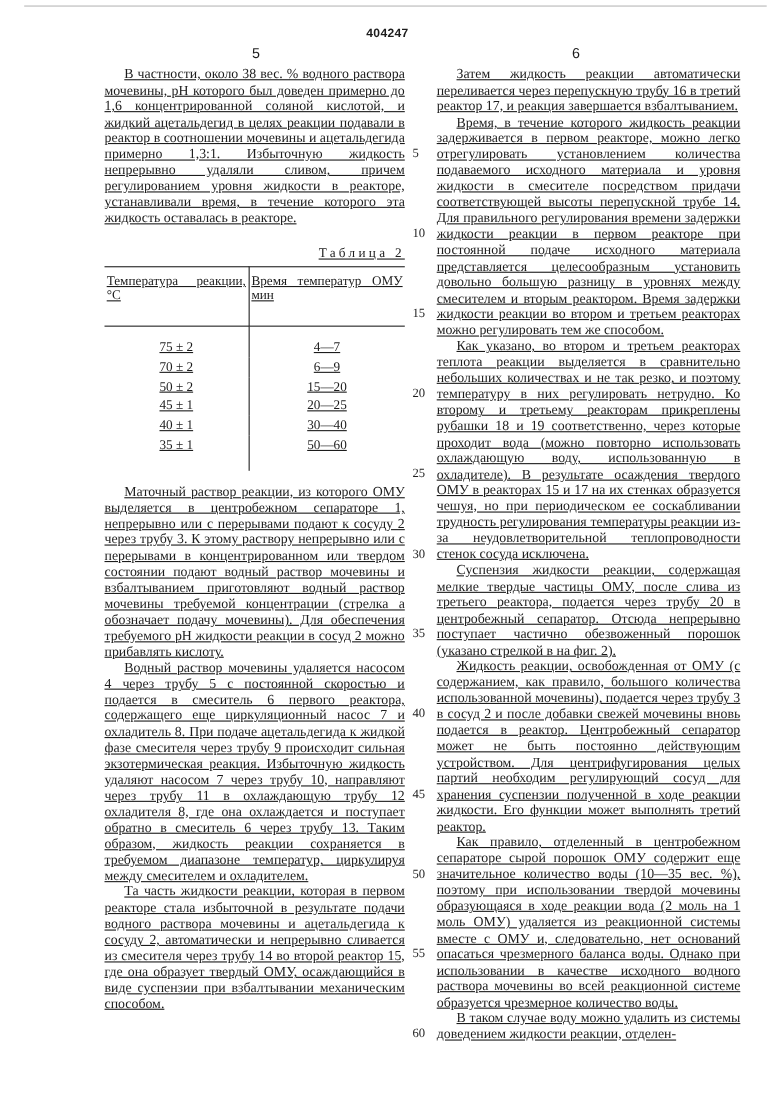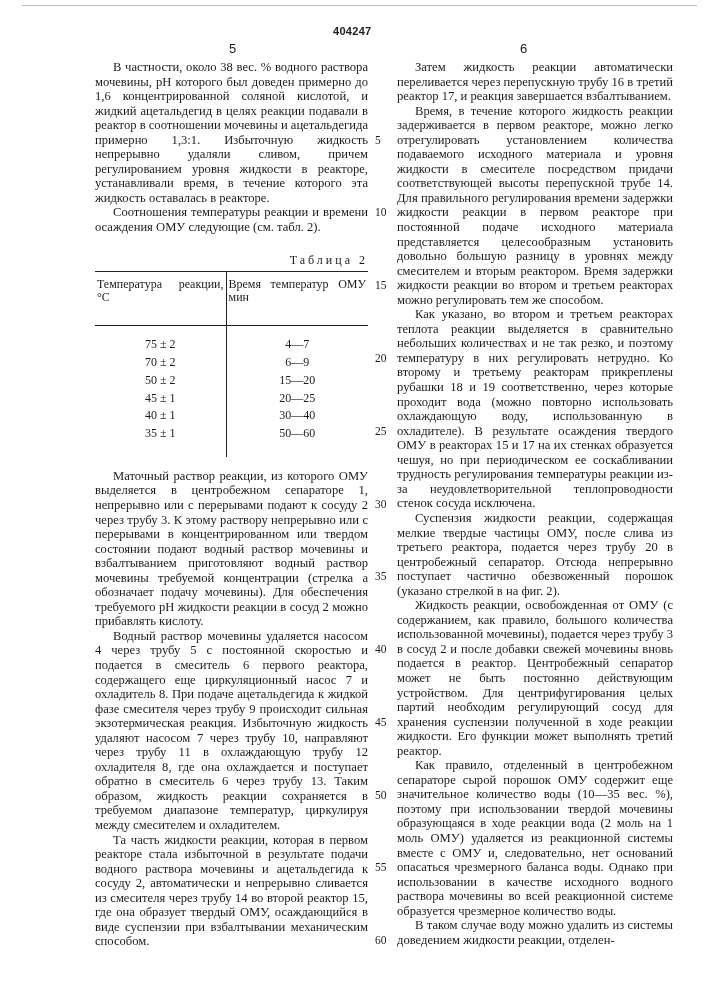--- a/index.html
+++ b/index.html
@@ -3,21 +3,21 @@
 <meta charset="utf-8">
 <style>
   html, body { margin:0; padding:0; background:#ffffff; }
   body { width:707px; height:1000px; position:relative; overflow:hidden;
          font-family:"Liberation Serif","DejaVu Serif",serif; color:#1c1c1c; }
   .topline { position:absolute; left:22px; right:10px; top:5px; height:1px; background:#888; opacity:.6; }
   .patent-no { position:absolute; left:333px; top:25px; font-family:"Liberation Sans",sans-serif; font-weight:bold; font-size:11px; letter-spacing:.3px; }
   .col-no { position:absolute; top:41px; font-family:"Liberation Sans",sans-serif; font-size:13px; }
   .col-no.left { left:229px; }
   .col-no.right { left:520px; }
-  .col { position:absolute; font-size:12.6px; line-height:14.55px; text-align:justify; }
+  .col { position:absolute; font-size:12.6px; line-height:14.55px; text-align:justify;text-decoration:underline; }
   .col.left { left:95px; width:273px; top:60px; }
   .col.right { left:397px; width:276px; top:60px; }
   .col p { margin:0; text-indent:18px; }
   .line-nums { position:absolute; left:375px; top:60px; width:16px; font-size:11.5px; line-height:14.55px; }
   .line-nums span { position:absolute; left:0; }
   .tbl-caption { text-align:right; letter-spacing:3px; margin:18px 0 4px 0; font-size:12px; }
   table.t2 { width:100%; border-collapse:collapse; font-size:12px; }
   table.t2 th { font-weight:normal; line-height:13px; padding:6px 2px 21px 2px; border-top:1.5px solid #222; border-bottom:1.5px solid #222; vertical-align:top; }
   table.t2 th:first-child, table.t2 td:first-child { border-right:1.5px solid #222; width:48%; }
   table.t2 td { text-align:center; line-height:17.8px; padding:0; }
@@ -29,21 +29,20 @@
 <body>
 
 <div class="topline"></div>
 
 <div class="patent-no">404247</div>
 <div class="col-no left">5</div>
 <div class="col-no right">6</div>
 
 <div class="col left">
   <p>В частности, около 38 вес. % водного раствора мочевины, pH которого был доведен примерно до 1,6 концентрированной соляной кислотой, и жидкий ацетальдегид в целях реакции подавали в реактор в соотношении мочевины и ацетальдегида примерно 1,3:1. Избыточную жидкость непрерывно удаляли сливом, причем регулированием уровня жидкости в реакторе, устанавливали время, в течение которого эта жидкость оставалась в реакторе.</p>
-  <p>Соотношения температуры реакции и времени осаждения ОМУ следующие (см. табл. 2).</p>
 
   <div class="tbl-caption">Таблица 2</div>
   <table class="t2">
     <thead>
       <tr>
         <th>Температура реакции, °С</th>
         <th>Время температур ОМУ мин</th>
       </tr>
     </thead>
     <tbody>

